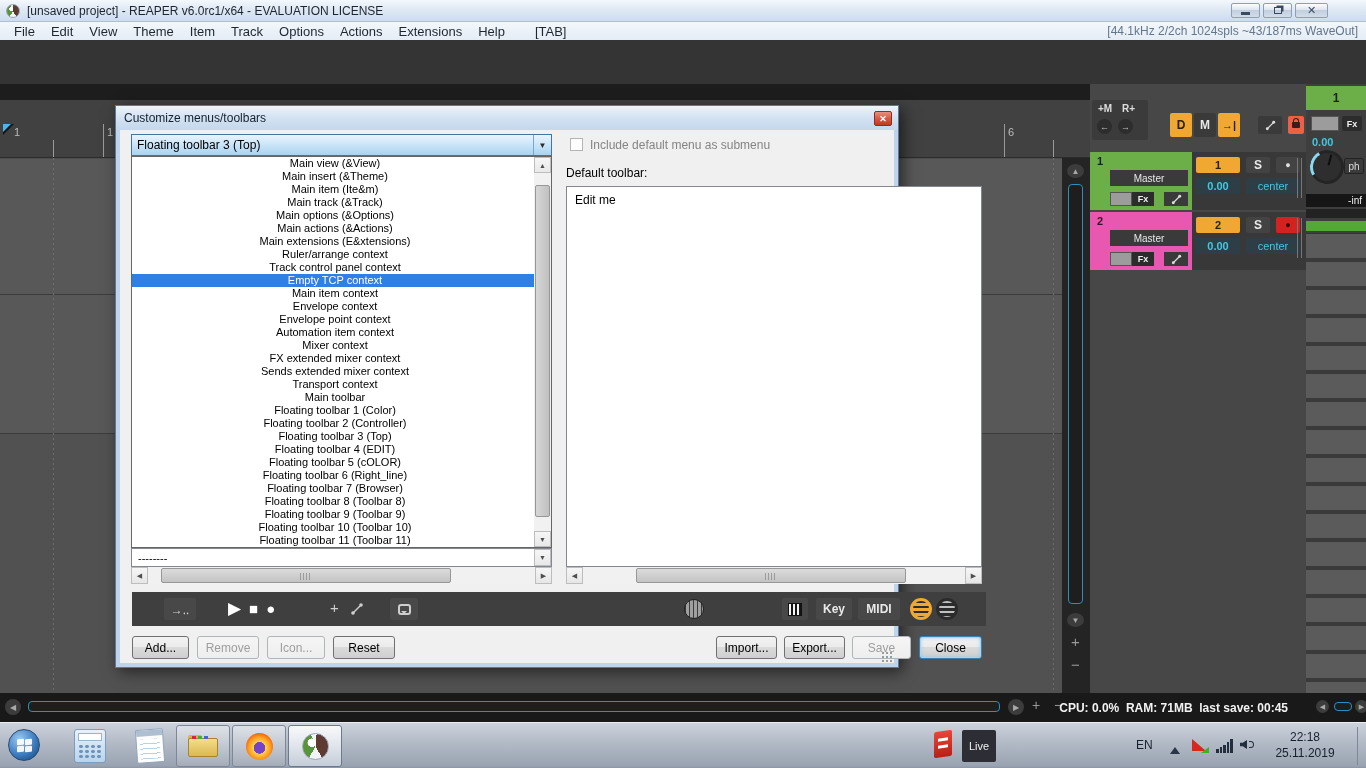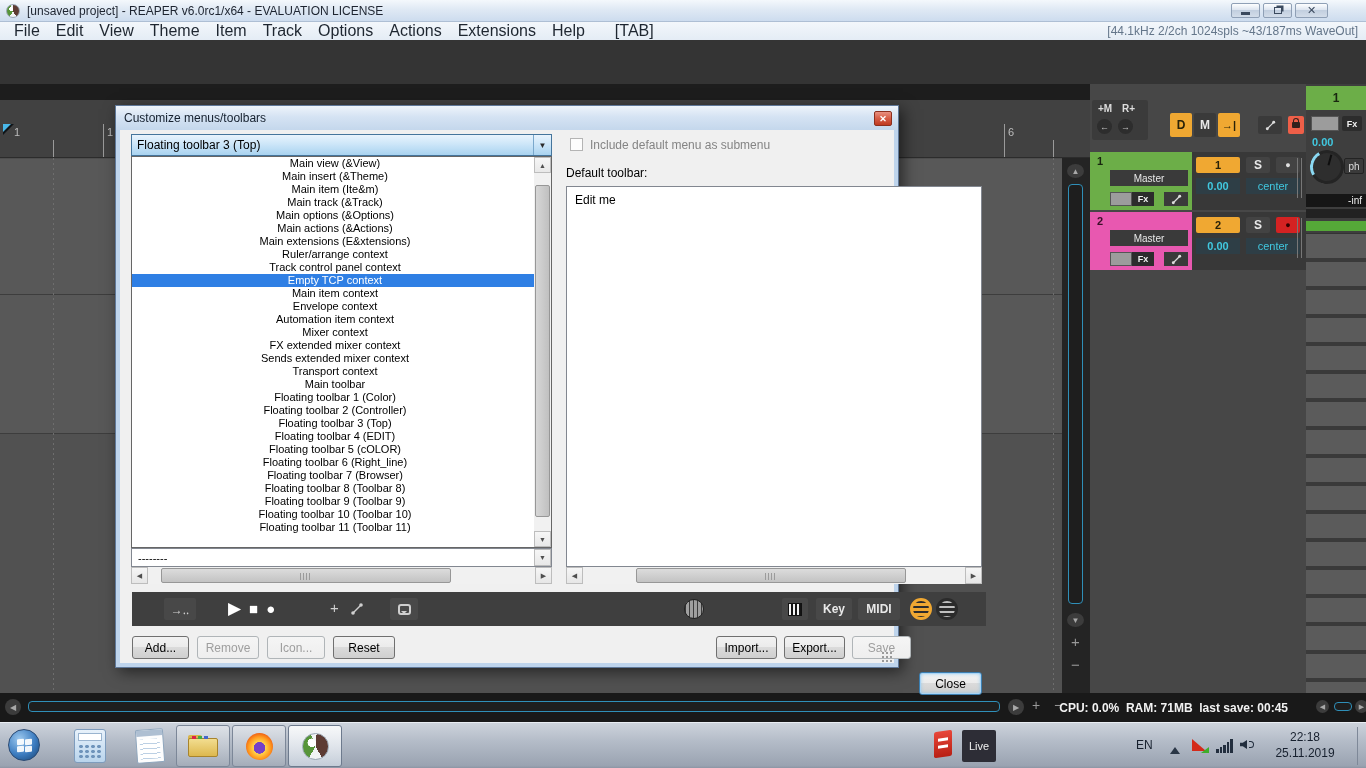--- a/index.html
+++ b/index.html
@@ -14,21 +14,21 @@
   .rlogo { border-radius:50%; background:
       radial-gradient(circle at 35% 35%, #ffffff 0 18%, transparent 19%),
       conic-gradient(from 210deg, #57953a 0 130deg, #f2f4f6 130deg 155deg, #5d3b33 155deg 300deg, #f2f4f6 300deg 360deg);
     border:1px solid #9aa7b5; }
   #title-text { font-size:12px; color:#1d2430; margin-left:7px; }
   .winbtn { height:15px; border:1px solid #8fa0b6; border-radius:2px;
     background:linear-gradient(#fdfeff,#d9e2ee 50%,#c2cfdf 50%,#d3dde9);
     display:flex; align-items:center; justify-content:center; color:#3b4a5e; font-size:9px; }
   #menubar { left:0; top:22px; width:1366px; height:18px; background:linear-gradient(#f3f7fb,#e4ecf5);
     display:flex; align-items:center; padding-left:6px; }
-  .menu-item { font-size:16px; color:#1e2630; padding:0 8px; cursor:default; }
+  .menu-item { font-size:13px; color:#1e2630; padding:0 8px; cursor:default; }
   .menu-item:last-child { margin-left:14px; }
   #audio-status { right:8px; top:24px; font-size:12px; color:#64768a; }
 
   
   #toolbar { left:0; top:40px; width:1366px; height:44px; background:#343434; }
   .tb-box { background:#484848; border-radius:2px; color:#e8e8e8; display:flex; align-items:center; justify-content:center; font-size:12px; font-weight:bold; }
   .dot-grid { width:15px; height:13px;
      background-image:radial-gradient(circle,#b5b5b5 1.1px,transparent 1.6px); background-size:5px 5px; }
   .glyph { color:#cfcfcf; }
   .orange-btn { background:#f0a832; color:#2a2208; font-weight:bold; border-radius:2px; display:flex; align-items:center; justify-content:center; }
@@ -368,20 +368,21 @@
             <div class="list-row">Main item (Ite&amp;m)</div>
             <div class="list-row">Main track (&amp;Track)</div>
             <div class="list-row">Main options (&amp;Options)</div>
             <div class="list-row">Main actions (&amp;Actions)</div>
             <div class="list-row">Main extensions (E&amp;xtensions)</div>
             <div class="list-row">Ruler/arrange context</div>
             <div class="list-row">Track control panel context</div>
             <div class="list-row selected">Empty TCP context</div>
             <div class="list-row">Main item context</div>
             <div class="list-row">Envelope context</div>
+            <div class="list-row">Envelope point context</div>
             <div class="list-row">Automation item context</div>
             <div class="list-row">Mixer context</div>
             <div class="list-row">FX extended mixer context</div>
             <div class="list-row">Sends extended mixer context</div>
             <div class="list-row">Transport context</div>
             <div class="list-row">Main toolbar</div>
             <div class="list-row">Floating toolbar 1 (Color)</div>
             <div class="list-row">Floating toolbar 2 (Controller)</div>
             <div class="list-row">Floating toolbar 3 (Top)</div>
             <div class="list-row">Floating toolbar 4 (EDIT)</div>
@@ -451,21 +452,21 @@
         <div class="abs circ-bars-h" style="left:804px;top:6px;width:22px;height:22px;border-color:#2b2b2b;background:repeating-linear-gradient(#c0c0c0 0 2px,#2b2b2b 2px 5px);"></div>
       </div>
 
       <div class="wbtn" style="left:12px;width:57px;">Add...</div>
       <div class="wbtn disabled" style="left:77px;width:62px;">Remove</div>
       <div class="wbtn disabled" style="left:147px;width:58px;">Icon...</div>
       <div class="wbtn" style="left:213px;width:62px;">Reset</div>
       <div class="wbtn" style="left:596px;width:61px;">Import...</div>
       <div class="wbtn" style="left:664px;width:61px;">Export...</div>
       <div class="wbtn disabled" style="left:732px;width:59px;">Save</div>
-      <div class="wbtn default" style="left:799px;width:63px;margin-top:36px;">Close</div>
+      <div class="wbtn default" style="left:799px;width:63px;">Close</div>
       <div id="resize-grip"></div>
     </div>
   </div>
 
   <div id="taskbar" class="abs">
     <div id="start-orb">
       <div class="winflag">
           <div></div>
           <div></div>
           <div></div>

